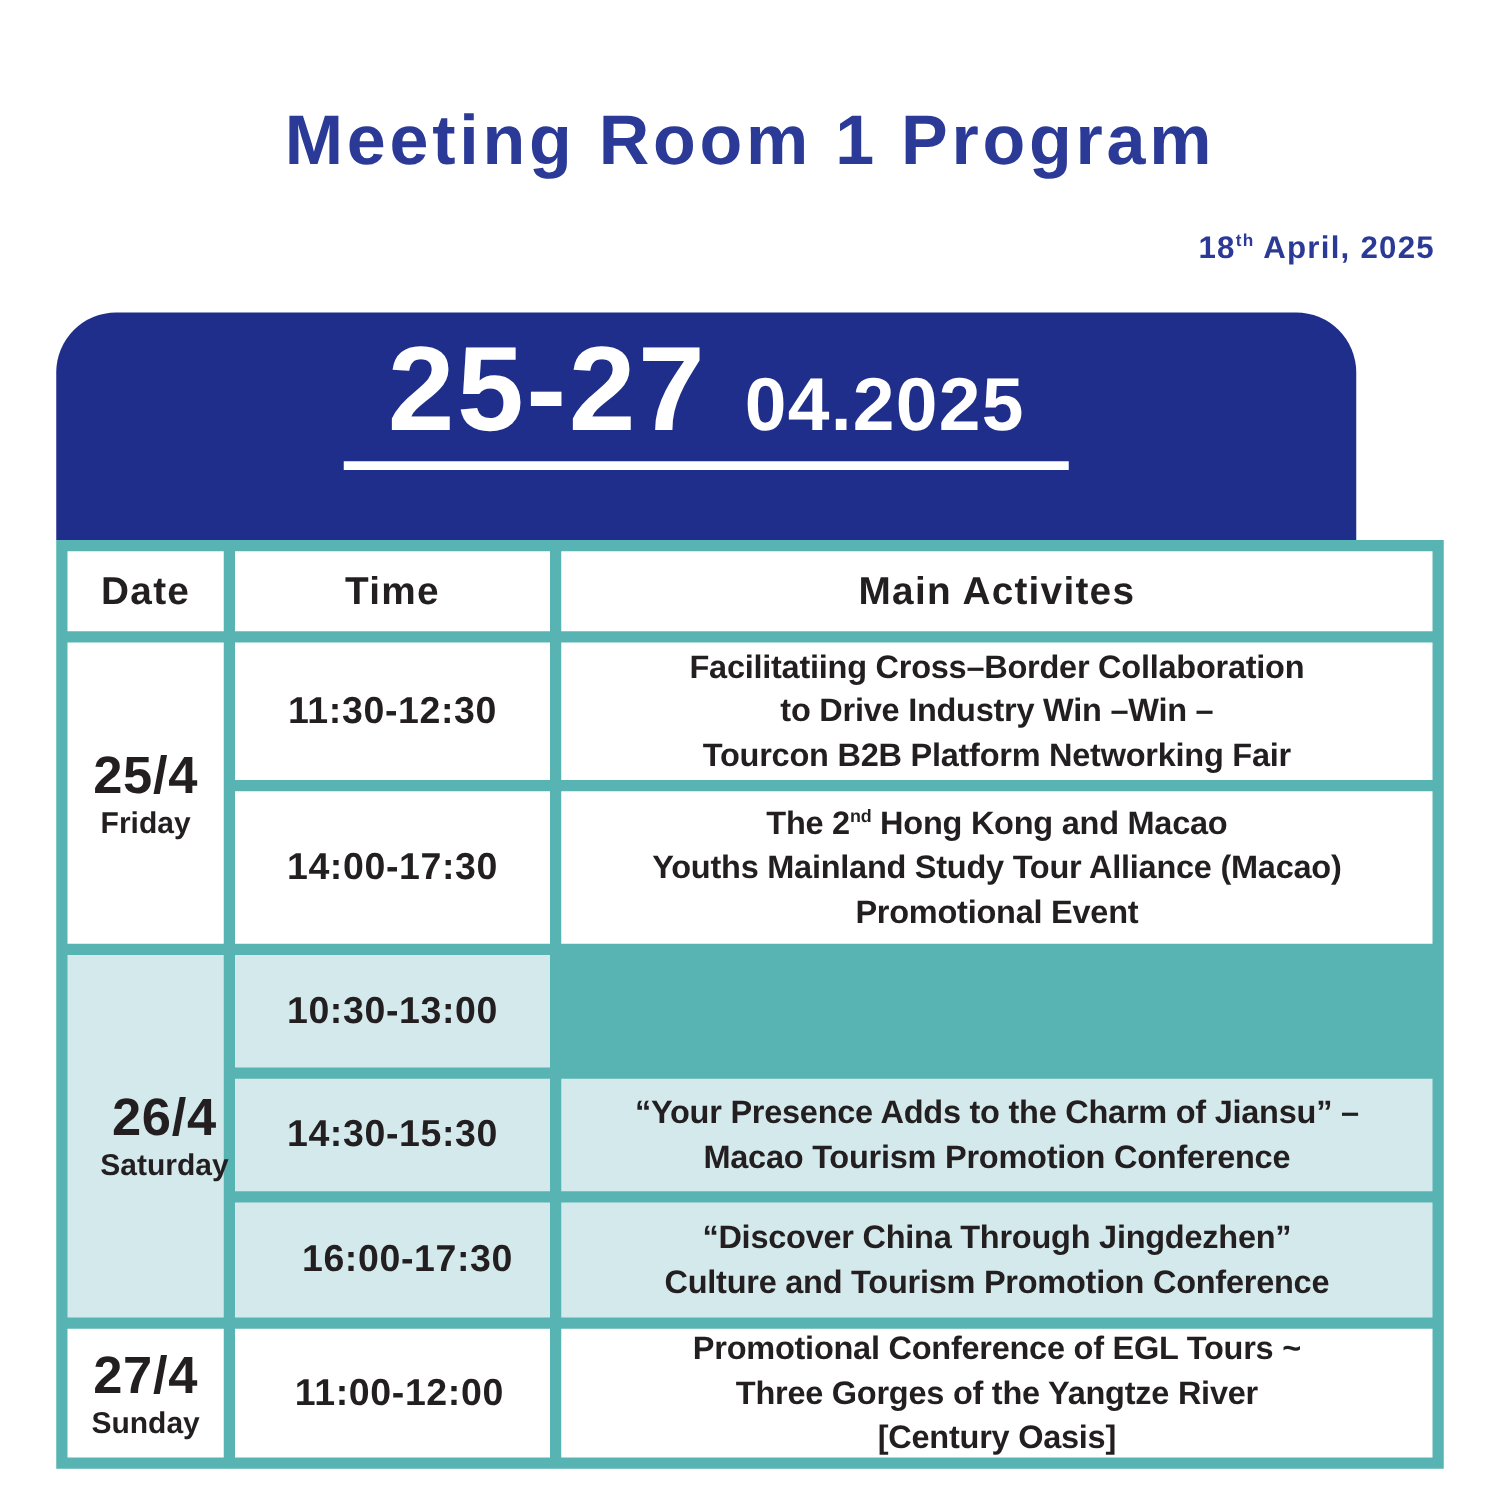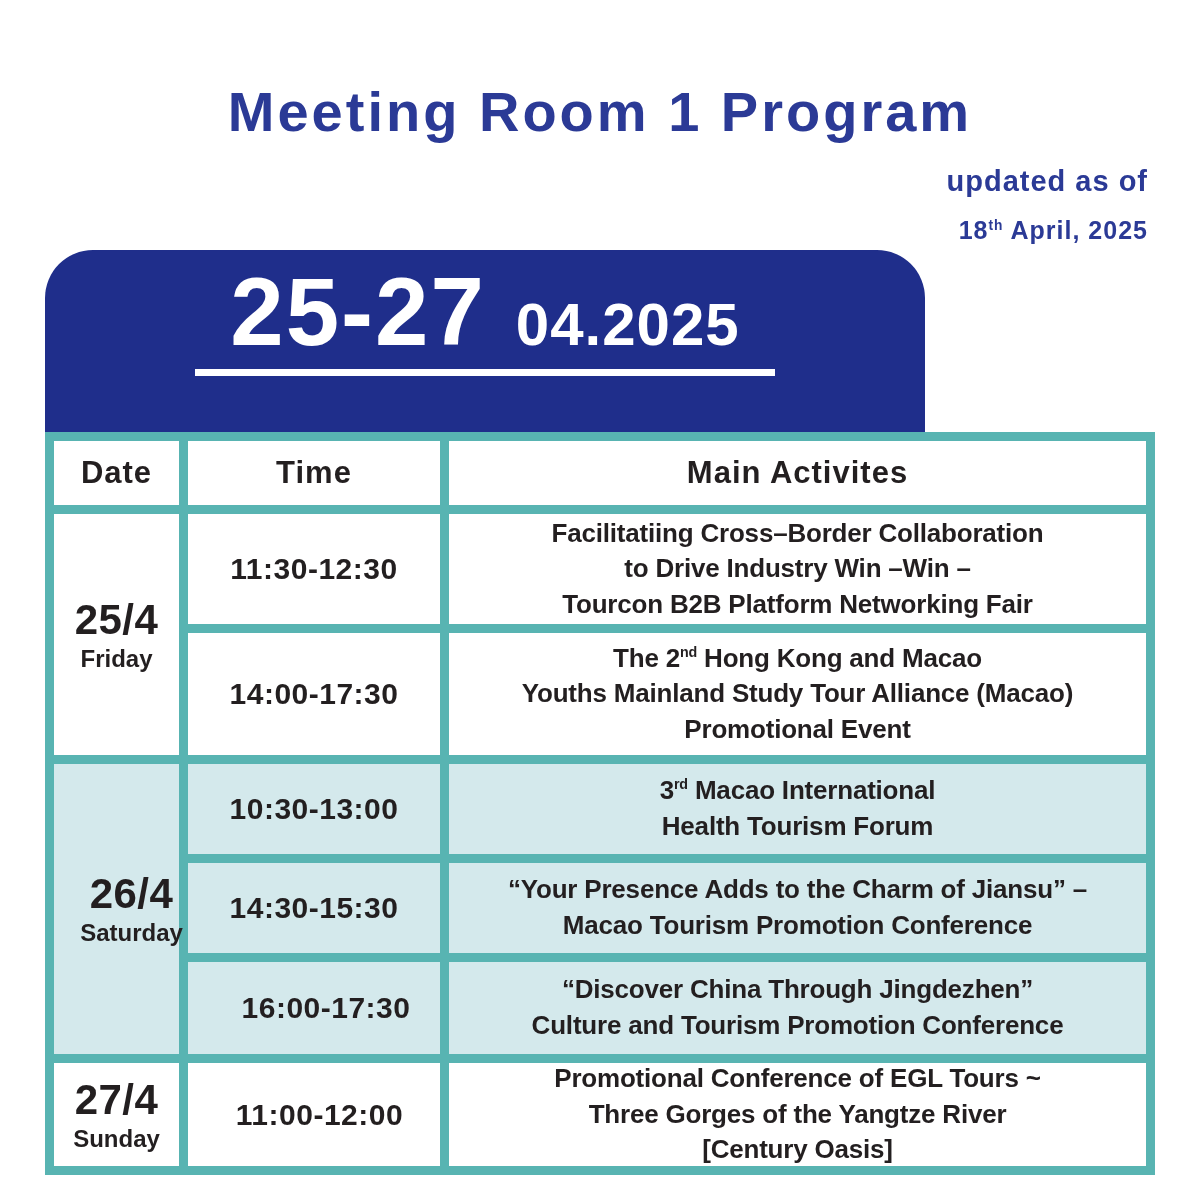--- a/index.html
+++ b/index.html
@@ -32,21 +32,21 @@
     line-height: 1.1;
   }
   .updated-line1 { font-size: 29px; letter-spacing: 1px; }
   .updated-line2 { font-size: 25px; letter-spacing: 1px; margin-top: 19px; }
   .updated-line2 sup { font-size: 0.55em; vertical-align: super; }
 
   
   .banner {
     position: absolute;
     top: 250px; left: 45px;
-    width: 880px; height: 182px;
+    width: 1040px; height: 182px;
     background: #1f2e8b;
     border-radius: 48px 48px 0 0;
     color: #ffffff;
     text-align: center;
   }
   .banner-dates {
     display: flex;
     justify-content: center;
     align-items: baseline;
     gap: 30px;
@@ -112,21 +112,20 @@
   .g3-date { grid-area: 7 / 1 / 8 / 2; }
   .r6-time { grid-area: 7 / 2 / 8 / 3; padding-left: 11px; }
   .r6-act  { grid-area: 7 / 3 / 8 / 4; }
 </style>
 </head>
 <body>
 
 <h1 class="page-title">Meeting Room 1 Program</h1>
 
 <div class="updated-block">
-  <div class="updated-line1">updated as of</div>
   <div class="updated-line2"><span>18</span><sup>th</sup><span> April, 2025</span></div>
 </div>
 
 <div class="banner">
   <div class="banner-dates">
     <span class="banner-range">25-27</span>
     <span class="banner-month">04.2025</span>
   </div>
   <div class="banner-underline"></div>
 </div>
@@ -158,24 +157,20 @@
     <div class="act-line">Promotional Event</div>
   </div>
 
   <div class="cell lt g2-date">
     <div class="date-num">26/4</div>
     <div class="date-day">Saturday</div>
   </div>
   <div class="cell lt r3-time">
     <div class="time-txt">10:30-13:00</div>
   </div>
-  <div class="cell lt r3-act">
-    <div class="act-line"><span>3</span><sup>rd</sup><span> Macao International</span></div>
-    <div class="act-line">Health Tourism Forum</div>
-  </div>
   <div class="cell lt r4-time">
     <div class="time-txt">14:30-15:30</div>
   </div>
   <div class="cell lt r4-act">
     <div class="act-line">“Your Presence Adds to the Charm of Jiansu” –</div>
     <div class="act-line">Macao Tourism Promotion Conference</div>
   </div>
   <div class="cell lt r5-time">
     <div class="time-txt">16:00-17:30</div>
   </div>

